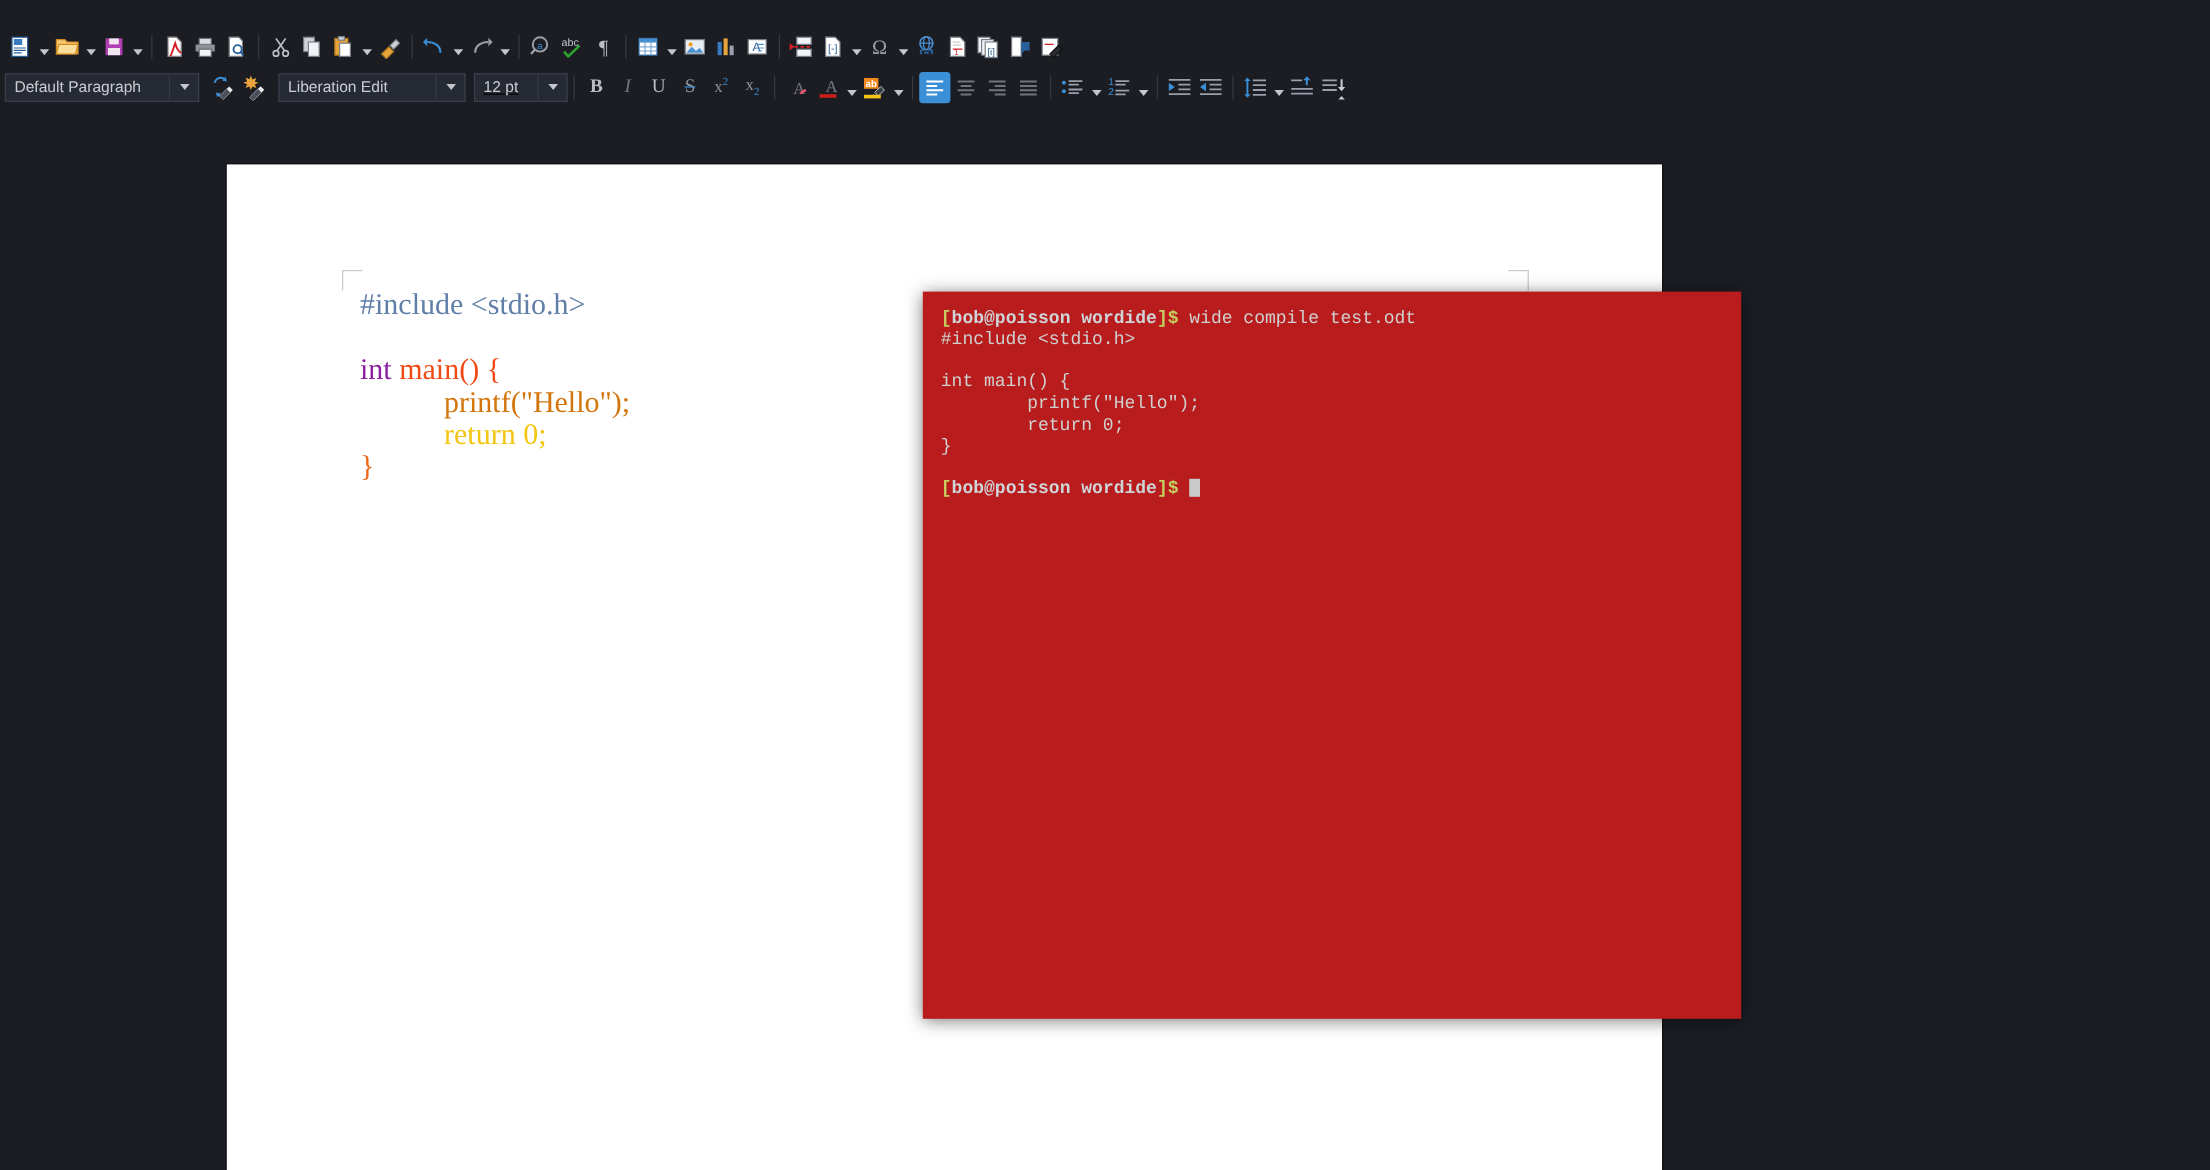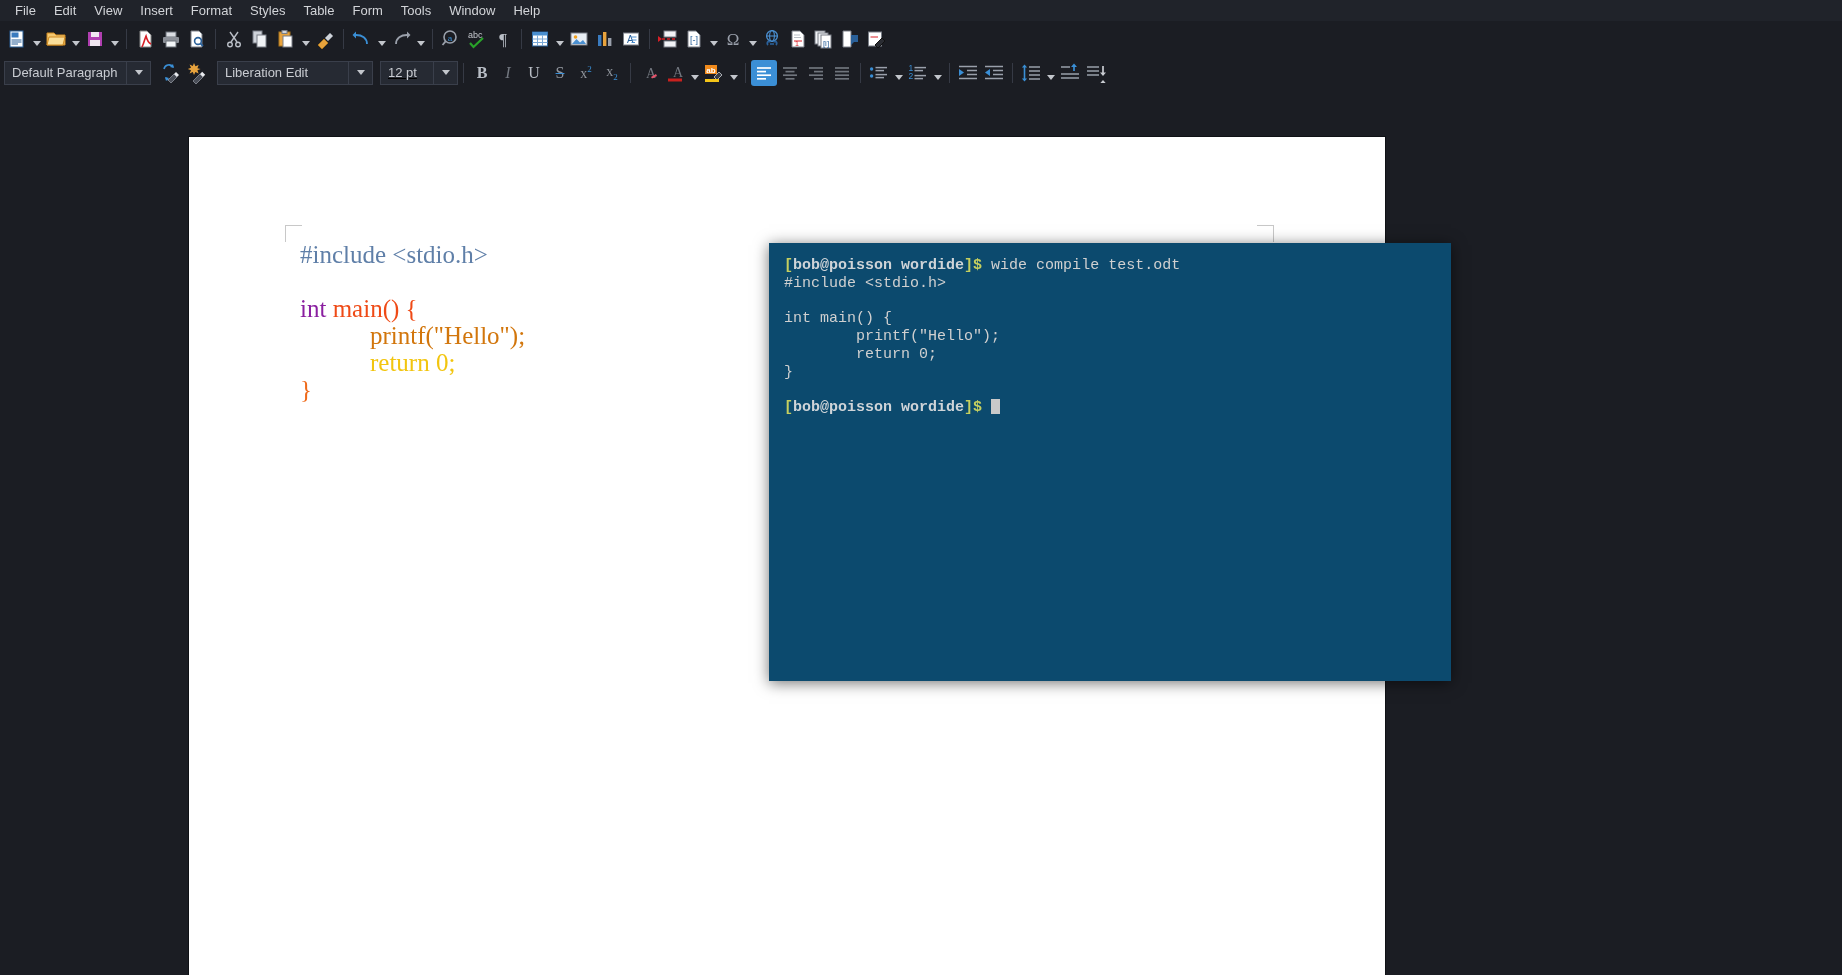--- a/index.html
+++ b/index.html
@@ -18,21 +18,21 @@
   .tb-btn.active{background:#3b8fd6;}
   .tb-drop{width:13px;height:26px;display:flex;align-items:flex-end;justify-content:center;padding-bottom:6px;box-sizing:border-box;flex:none;}
   .caret{width:0;height:0;border-left:4px solid transparent;border-right:4px solid transparent;border-top:5px solid #c3c6cc;}
   .tb-sep{width:1px;height:20px;background:#363a45;margin:0 5px;flex:none;}
   .tb-gap{width:7px;flex:none;}
 
   
   .combo{height:24px;background:#262a33;border:1px solid #3a3f4b;display:flex;align-items:center;box-sizing:border-box;flex:none;}
   .combo .txt{color:#c9ccd2;font-size:13px;padding-left:7px;white-space:nowrap;overflow:hidden;}
   .combo-btn{width:24px;height:24px;background:#262a33;border:1px solid #3a3f4b;border-left:none;display:flex;align-items:center;justify-content:center;box-sizing:border-box;flex:none;}
-  #style-combo{width:123px;}
+  #style-combo{width:138px;}
   #font-combo{width:132px;}
   #size-combo{width:54px;text-decoration:underline;}
 
   
   .ruler-row{position:absolute;left:0;top:89px;width:1842px;height:18px;background:#1b1d23;}
   .corner-mark{position:absolute;left:7px;top:94px;color:#8b8f98;font-size:11px;font-family:"Liberation Mono",monospace;}
   .ruler{position:absolute;left:189px;top:91px;width:1196px;height:14px;background:#2b2f38;}
   .ruler .inside{position:absolute;top:0;height:14px;background:#3e4450;}
   .ruler .tick{position:absolute;top:5px;width:1px;height:4px;background:#9aa0ab;}
   .ruler .num{position:absolute;top:1px;font-size:9px;color:#b9bdc5;transform:translateX(-50%);font-family:"Liberation Sans",sans-serif;}
@@ -42,45 +42,32 @@
 
   
   .doc-area{position:absolute;left:0;top:107px;width:1842px;height:868px;background:#1b1d23;overflow:hidden;}
   .page{position:absolute;left:189px;top:30px;width:1196px;height:880px;background:#ffffff;box-shadow:0 0 0 1px #0f1115;}
   .text-boundary{position:absolute;border:1px solid #c8c8c8;}
   .code-block{position:absolute;left:111px;top:104px;font-family:"Liberation Serif",serif;font-size:25px;line-height:27px;white-space:pre;}
   .code-line{height:27px;white-space:pre;}
   .tab8{display:inline-block;width:70px;}
 
   
-  .terminal{position:absolute;left:769px;top:243px;width:682px;height:438px;background:#0c4a6e;box-shadow:0 2px 14px rgba(0,0,0,.55);overflow:hidden;}
+  .terminal{position:absolute;left:769px;top:243px;width:682px;height:606px;background:#b91c1c;box-shadow:0 2px 14px rgba(0,0,0,.55);overflow:hidden;}
   .term-body{padding:14px 0 0 15px;font-family:"Liberation Mono",monospace;font-size:15px;line-height:17.8px;color:#d0d0d0;white-space:pre;}
   .term-line{white-space:pre;height:17.8px;}
   .prompt-user{color:#c5cf5f;font-weight:bold;}
   .prompt-b{color:#cfd4d8;font-weight:bold;}
   .cursor{display:inline-block;width:9px;height:15px;background:#c9c9c9;vertical-align:-3px;}
 </style>
 </head>
 <body>
 
 <div id="app">
 
-  <div class="menubar" id="menubar">
-      <div class="menu-item">File</div>
-      <div class="menu-item">Edit</div>
-      <div class="menu-item">View</div>
-      <div class="menu-item">Insert</div>
-      <div class="menu-item">Format</div>
-      <div class="menu-item">Styles</div>
-      <div class="menu-item">Table</div>
-      <div class="menu-item">Form</div>
-      <div class="menu-item">Tools</div>
-      <div class="menu-item">Window</div>
-      <div class="menu-item">Help</div>
-    </div>
 
   <div class="toolbar" id="std-toolbar">
 
     <div class="tb-btn">
       <svg width="20" height="20" viewBox="0 0 20 20">
           <rect x="3" y="2" width="13" height="16" fill="#fff" stroke="#2a6099"></rect>
           <rect x="4.5" y="3.5" width="7" height="5" fill="#3a7bbf"></rect>
           <g stroke="#2a6099" stroke-width="1">
             <line x1="4.5" y1="11" x2="14.5" y2="11"></line>
             <line x1="4.5" y1="13" x2="14.5" y2="13"></line>

